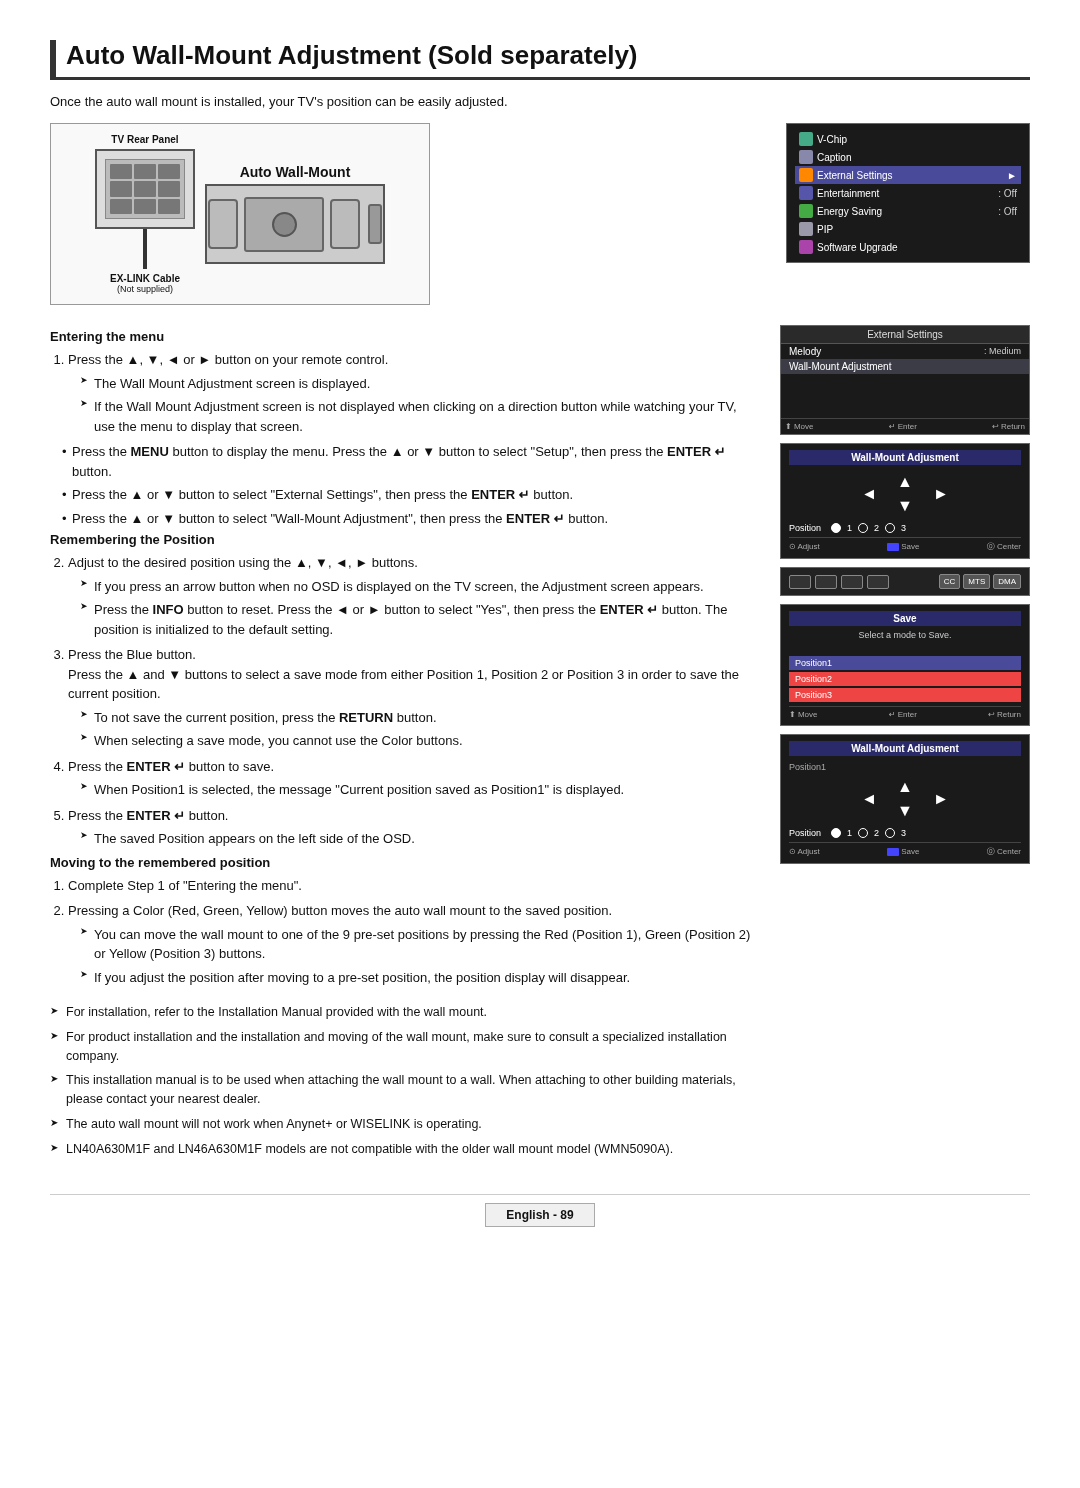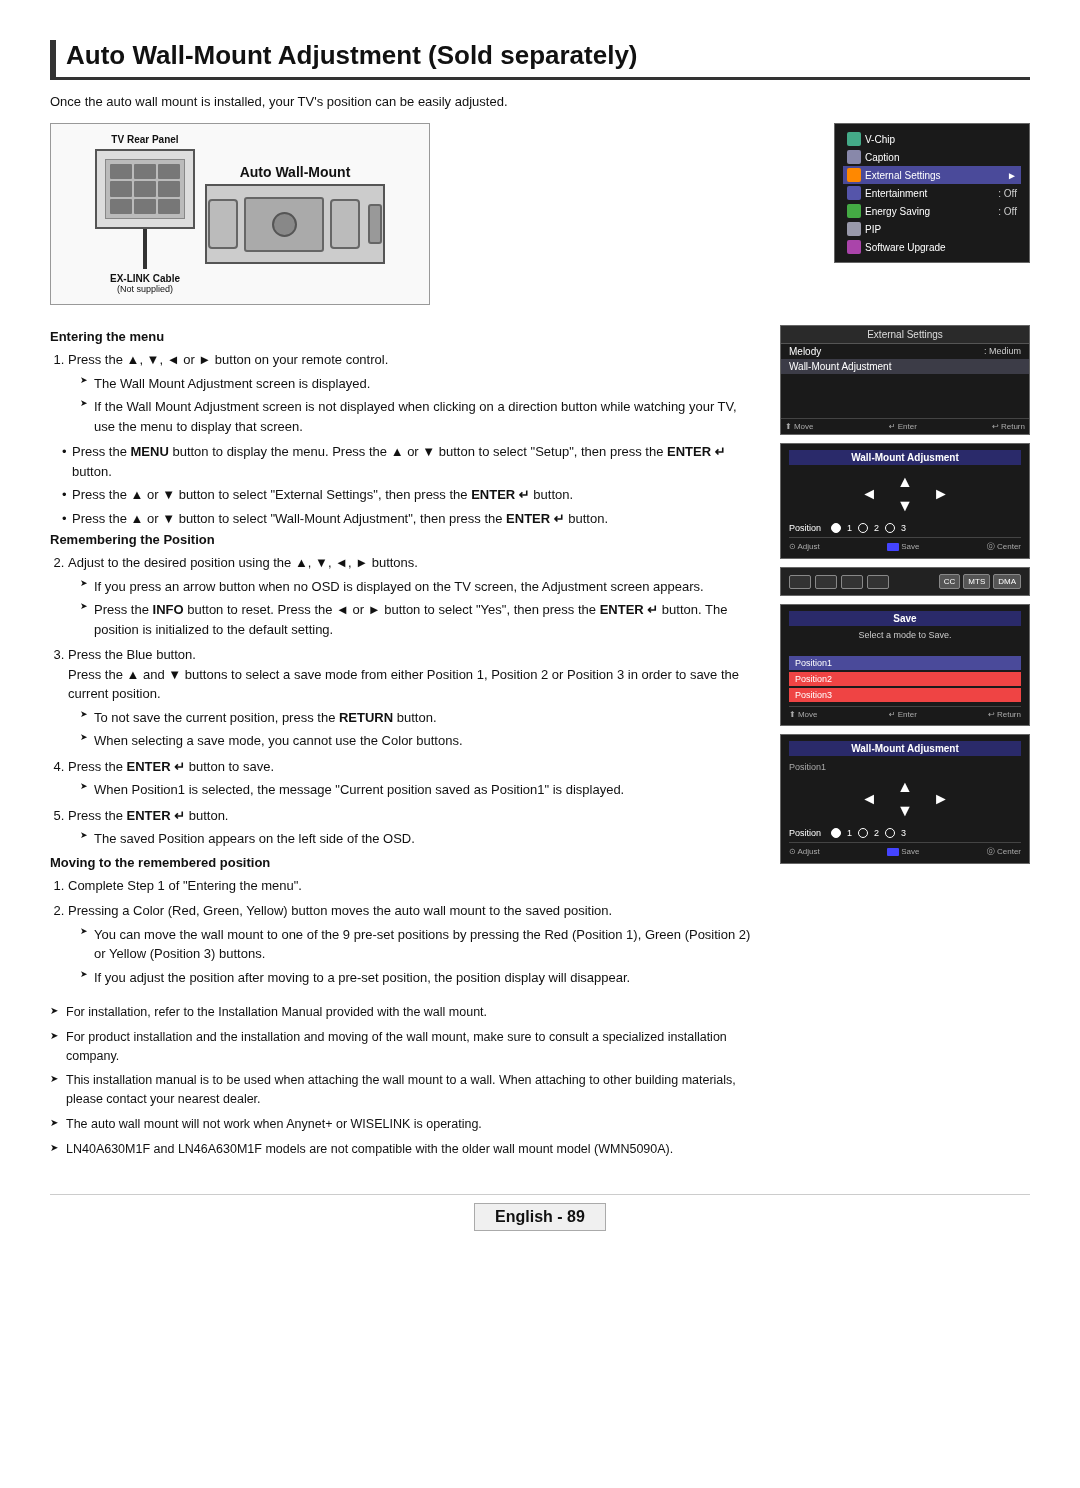--- a/index.html
+++ b/index.html
@@ -435,21 +435,21 @@
       margin-top: 30px;
       border-top: 1px solid #ccc;
       padding-top: 8px;
       text-align: center;
     }
 
     .language-box {
       display: inline-block;
       border: 1px solid #aaa;
       padding: 4px 20px;
-      font-size: 16px;
+      font-size: 12px;
       font-weight: bold;
       background: #f0f0f0;
     }
 
     
     .ext-settings-osd {
       border: 1px solid #666;
       background: #1a1a1a;
       color: #fff;
       font-size: 10px;
@@ -523,21 +523,21 @@
             </div>
             <div style="width:30px;height:50px;border:2px solid #666;background:#bbb;border-radius:4px;"></div>
             <div style="width:14px;height:40px;border:2px solid #666;background:#999;border-radius:3px;margin-left:2px;"></div>
           </div>
         </div>
       </div>
     </div>
   </div>
 
   <div style="margin-left:auto;">
-    <div class="osd-panel" style="width:196px;text-align:center;">
+    <div class="osd-panel" style="width:244px;text-align:center;">
       <div class="osd-menu-item">
         <span class="item-icon" style="background:#4a8;"></span>
         <span>V-Chip</span>
       </div>
       <div class="osd-menu-item">
         <span class="item-icon" style="background:#88a;"></span>
         <span>Caption</span>
       </div>
       <div class="osd-menu-item selected">
         <span class="item-icon" style="background:#f80;"></span>

